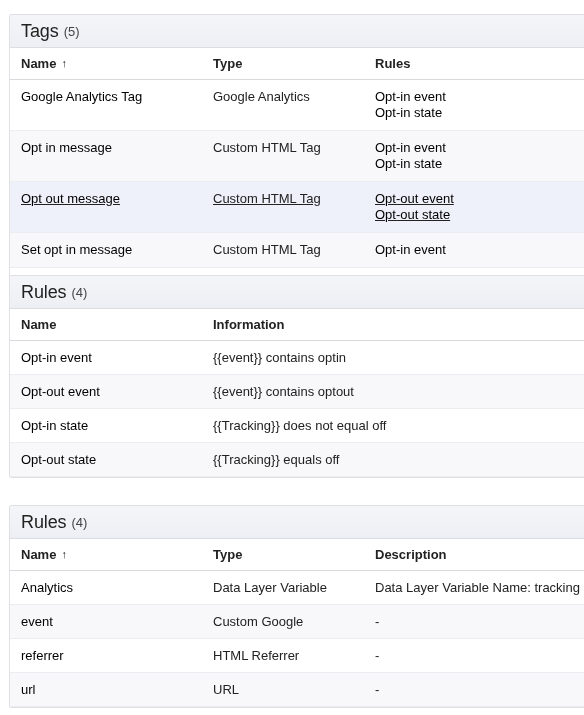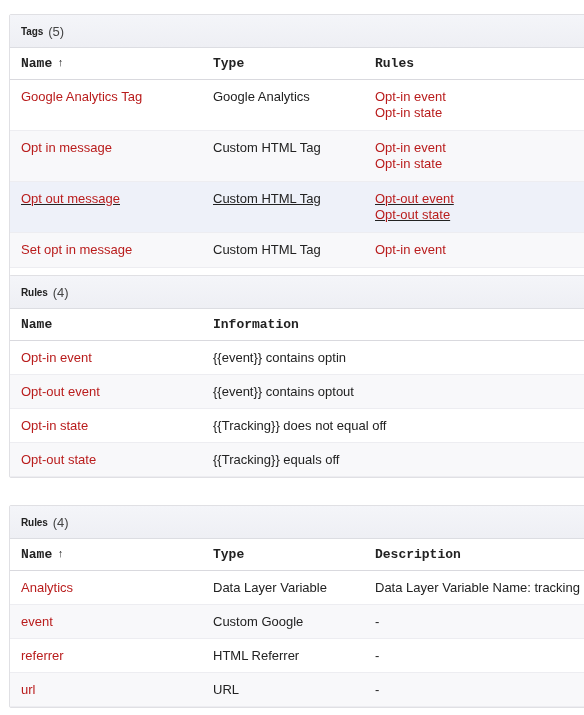--- a/index.html
+++ b/index.html
@@ -40,22 +40,22 @@
   .panel-header {
     height: 33px;
     box-sizing: border-box;
     padding: 0 0 0 11px;
     display: flex;
     align-items: center;
     background: linear-gradient(to bottom, #f4f5f9 0%, #eeeff4 100%);
     border-bottom: 1px solid #dcdde2;
   }
   .panel-title {
-    font-size: 10px;
-    font-weight: bold;
+    font-size: 18px;
+    font-weight: normal;
     color: #222222;
     letter-spacing: -0.1px;
   }
   .panel-count {
     font-size: 13px;
     font-weight: normal;
     color: #444444;
     margin-left: 5px;
   }
 
@@ -69,21 +69,20 @@
     text-align: left;
     font-size: 13px;
     font-weight: bold;
     color: #222222;
     padding: 8px 6px 8px 0;
     background: #ffffff;
     border-bottom: 1px solid #d9d9de;
     vertical-align: middle;
     white-space: nowrap;
     overflow: hidden;
-    font-family: Liberation Mono, monospace;
   }
   table.listing td {
     font-size: 13px;
     color: #222222;
     padding: 9px 6px 9px 0;
     vertical-align: top;
     border-bottom: 1px solid #ededf1;
     white-space: nowrap;
     overflow: hidden;
   }
@@ -95,21 +94,21 @@
   
   .col-pad   { width: 11px; padding: 0 !important; }
   .c-name-3  { width: 192px; }
   .c-type-3  { width: 162px; }
   .c-rules-3 { width: 235px; }
 
   .c-name-2  { width: 192px; }
   .c-info-2  { width: 397px; }
 
   a.cell-link {
-    color: #b91c1c;
+    color: #000000;
     text-decoration: none;
     cursor: pointer;
   }
 
   .multi-link { line-height: 16px; }
   .multi-link a { display: block; }
 
   .sort-arrow {
     display: inline-block;
     margin-left: 5px;

